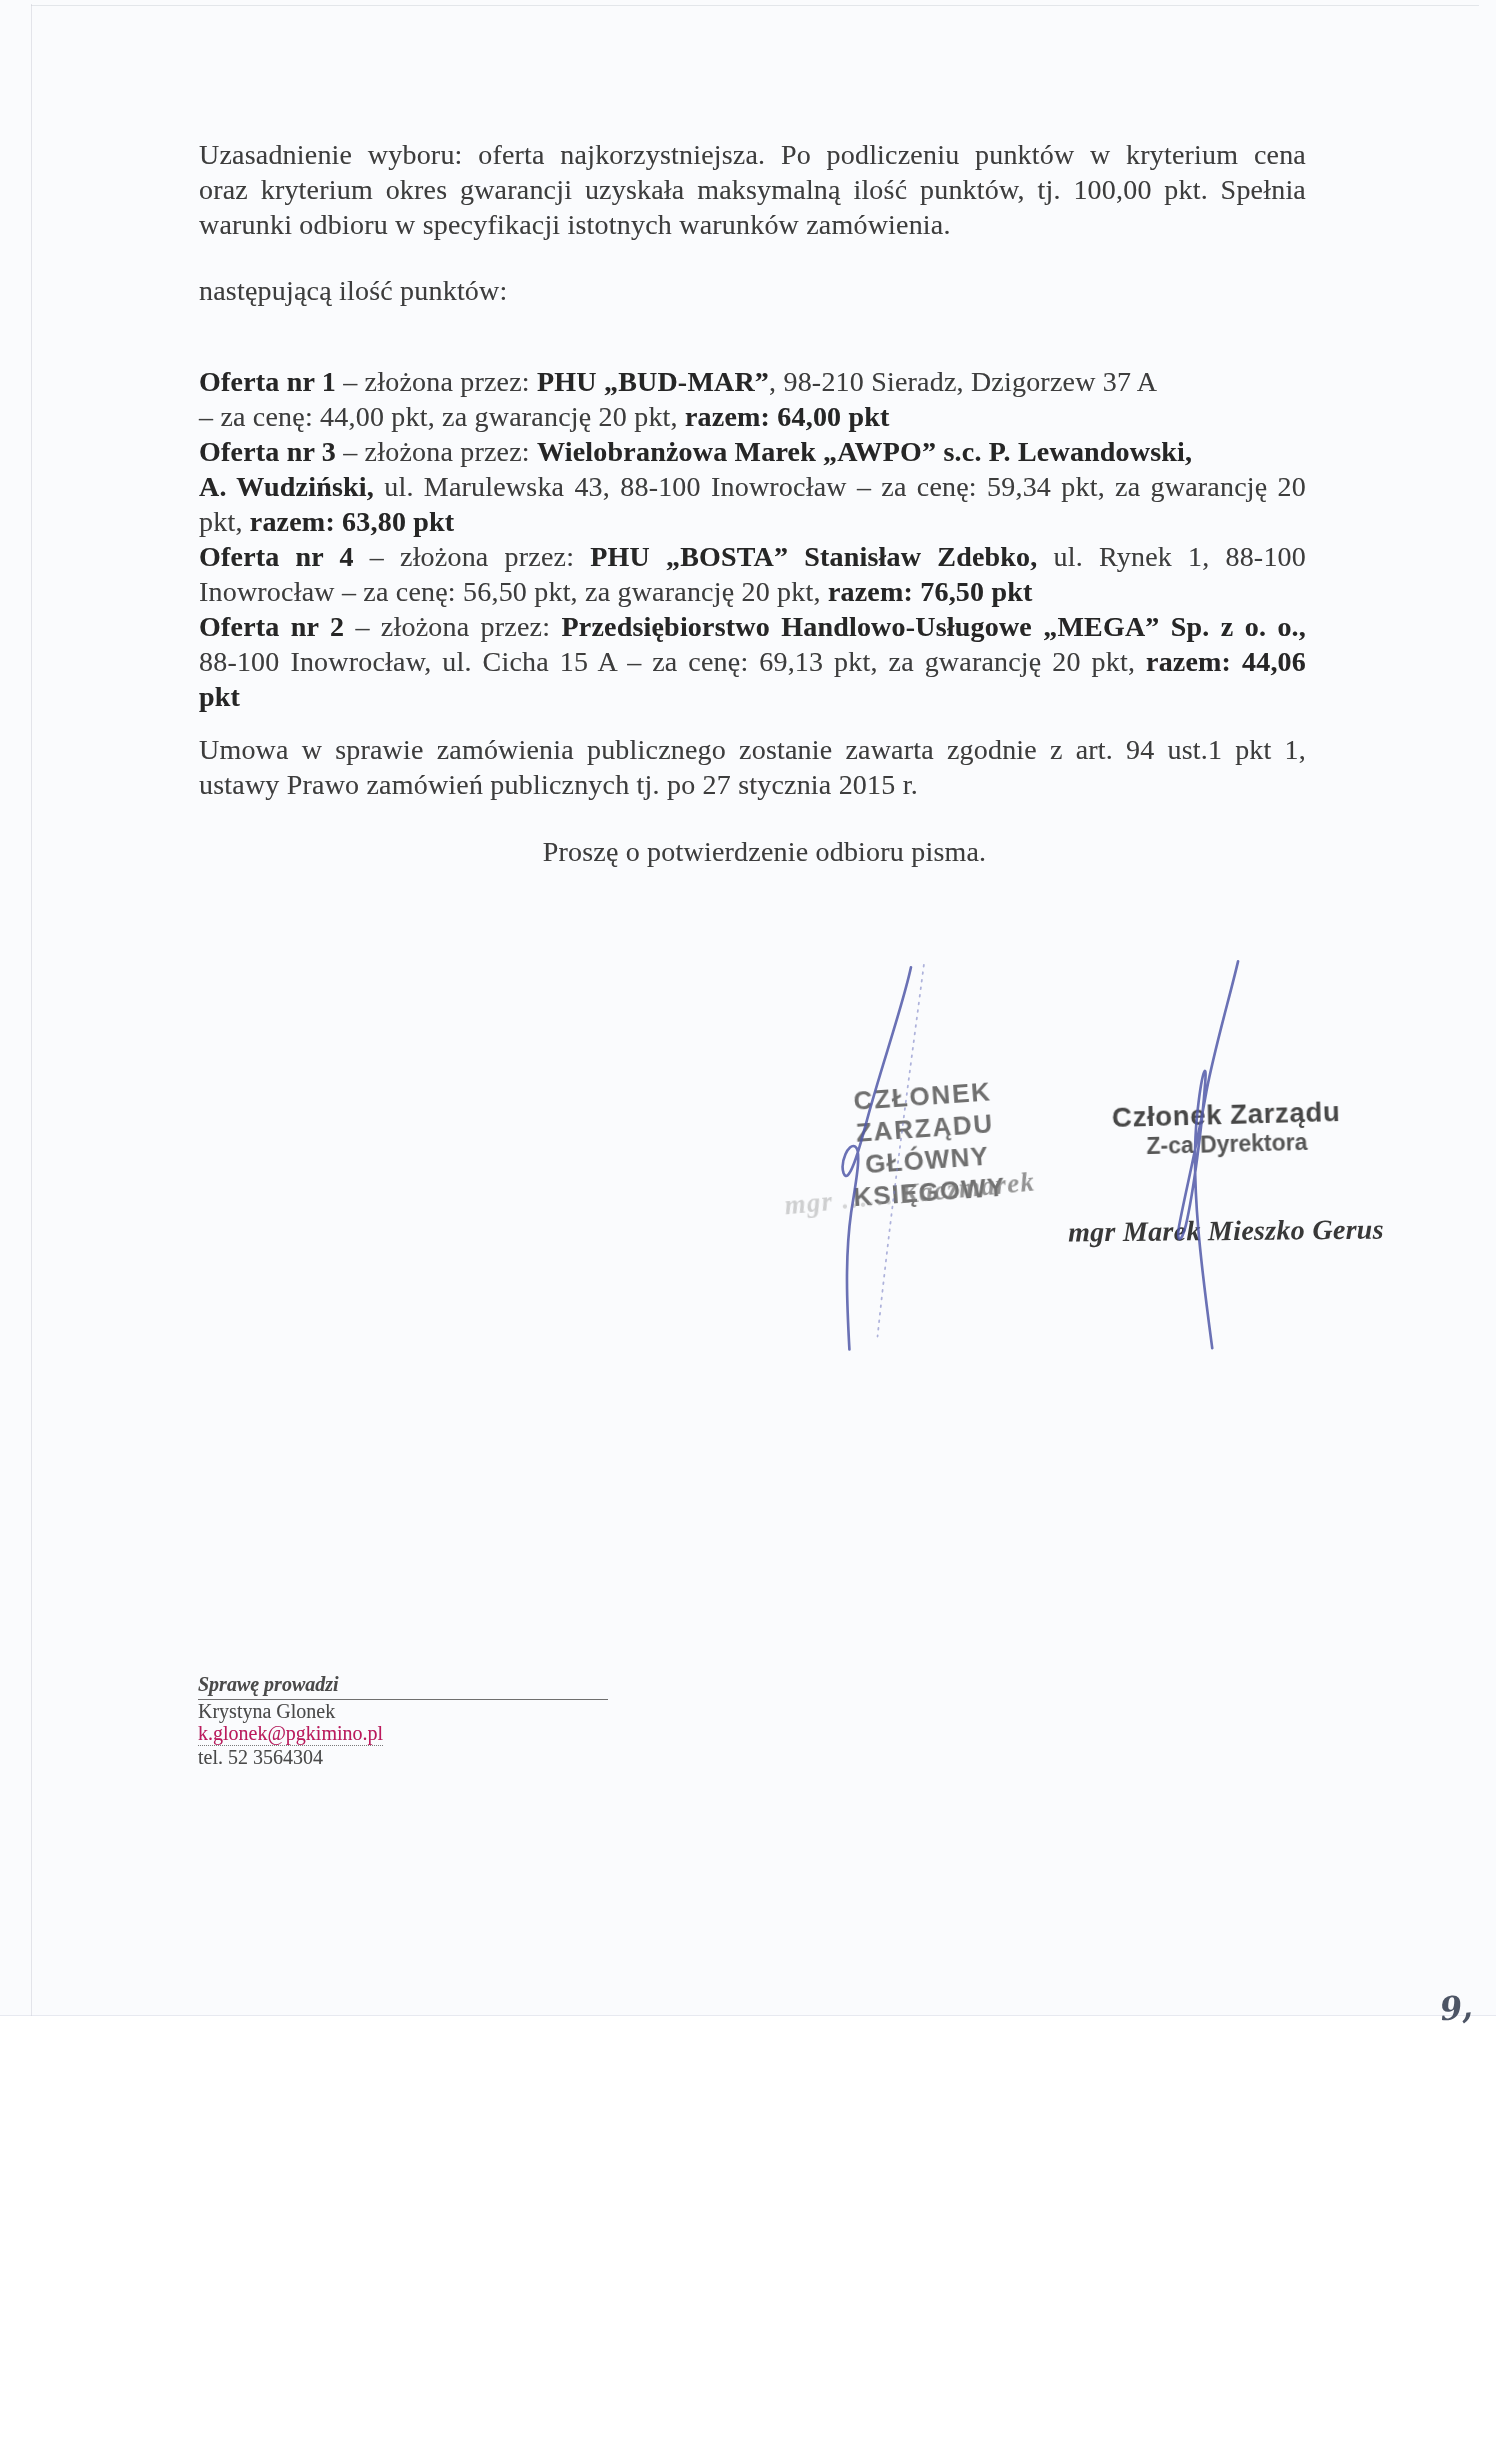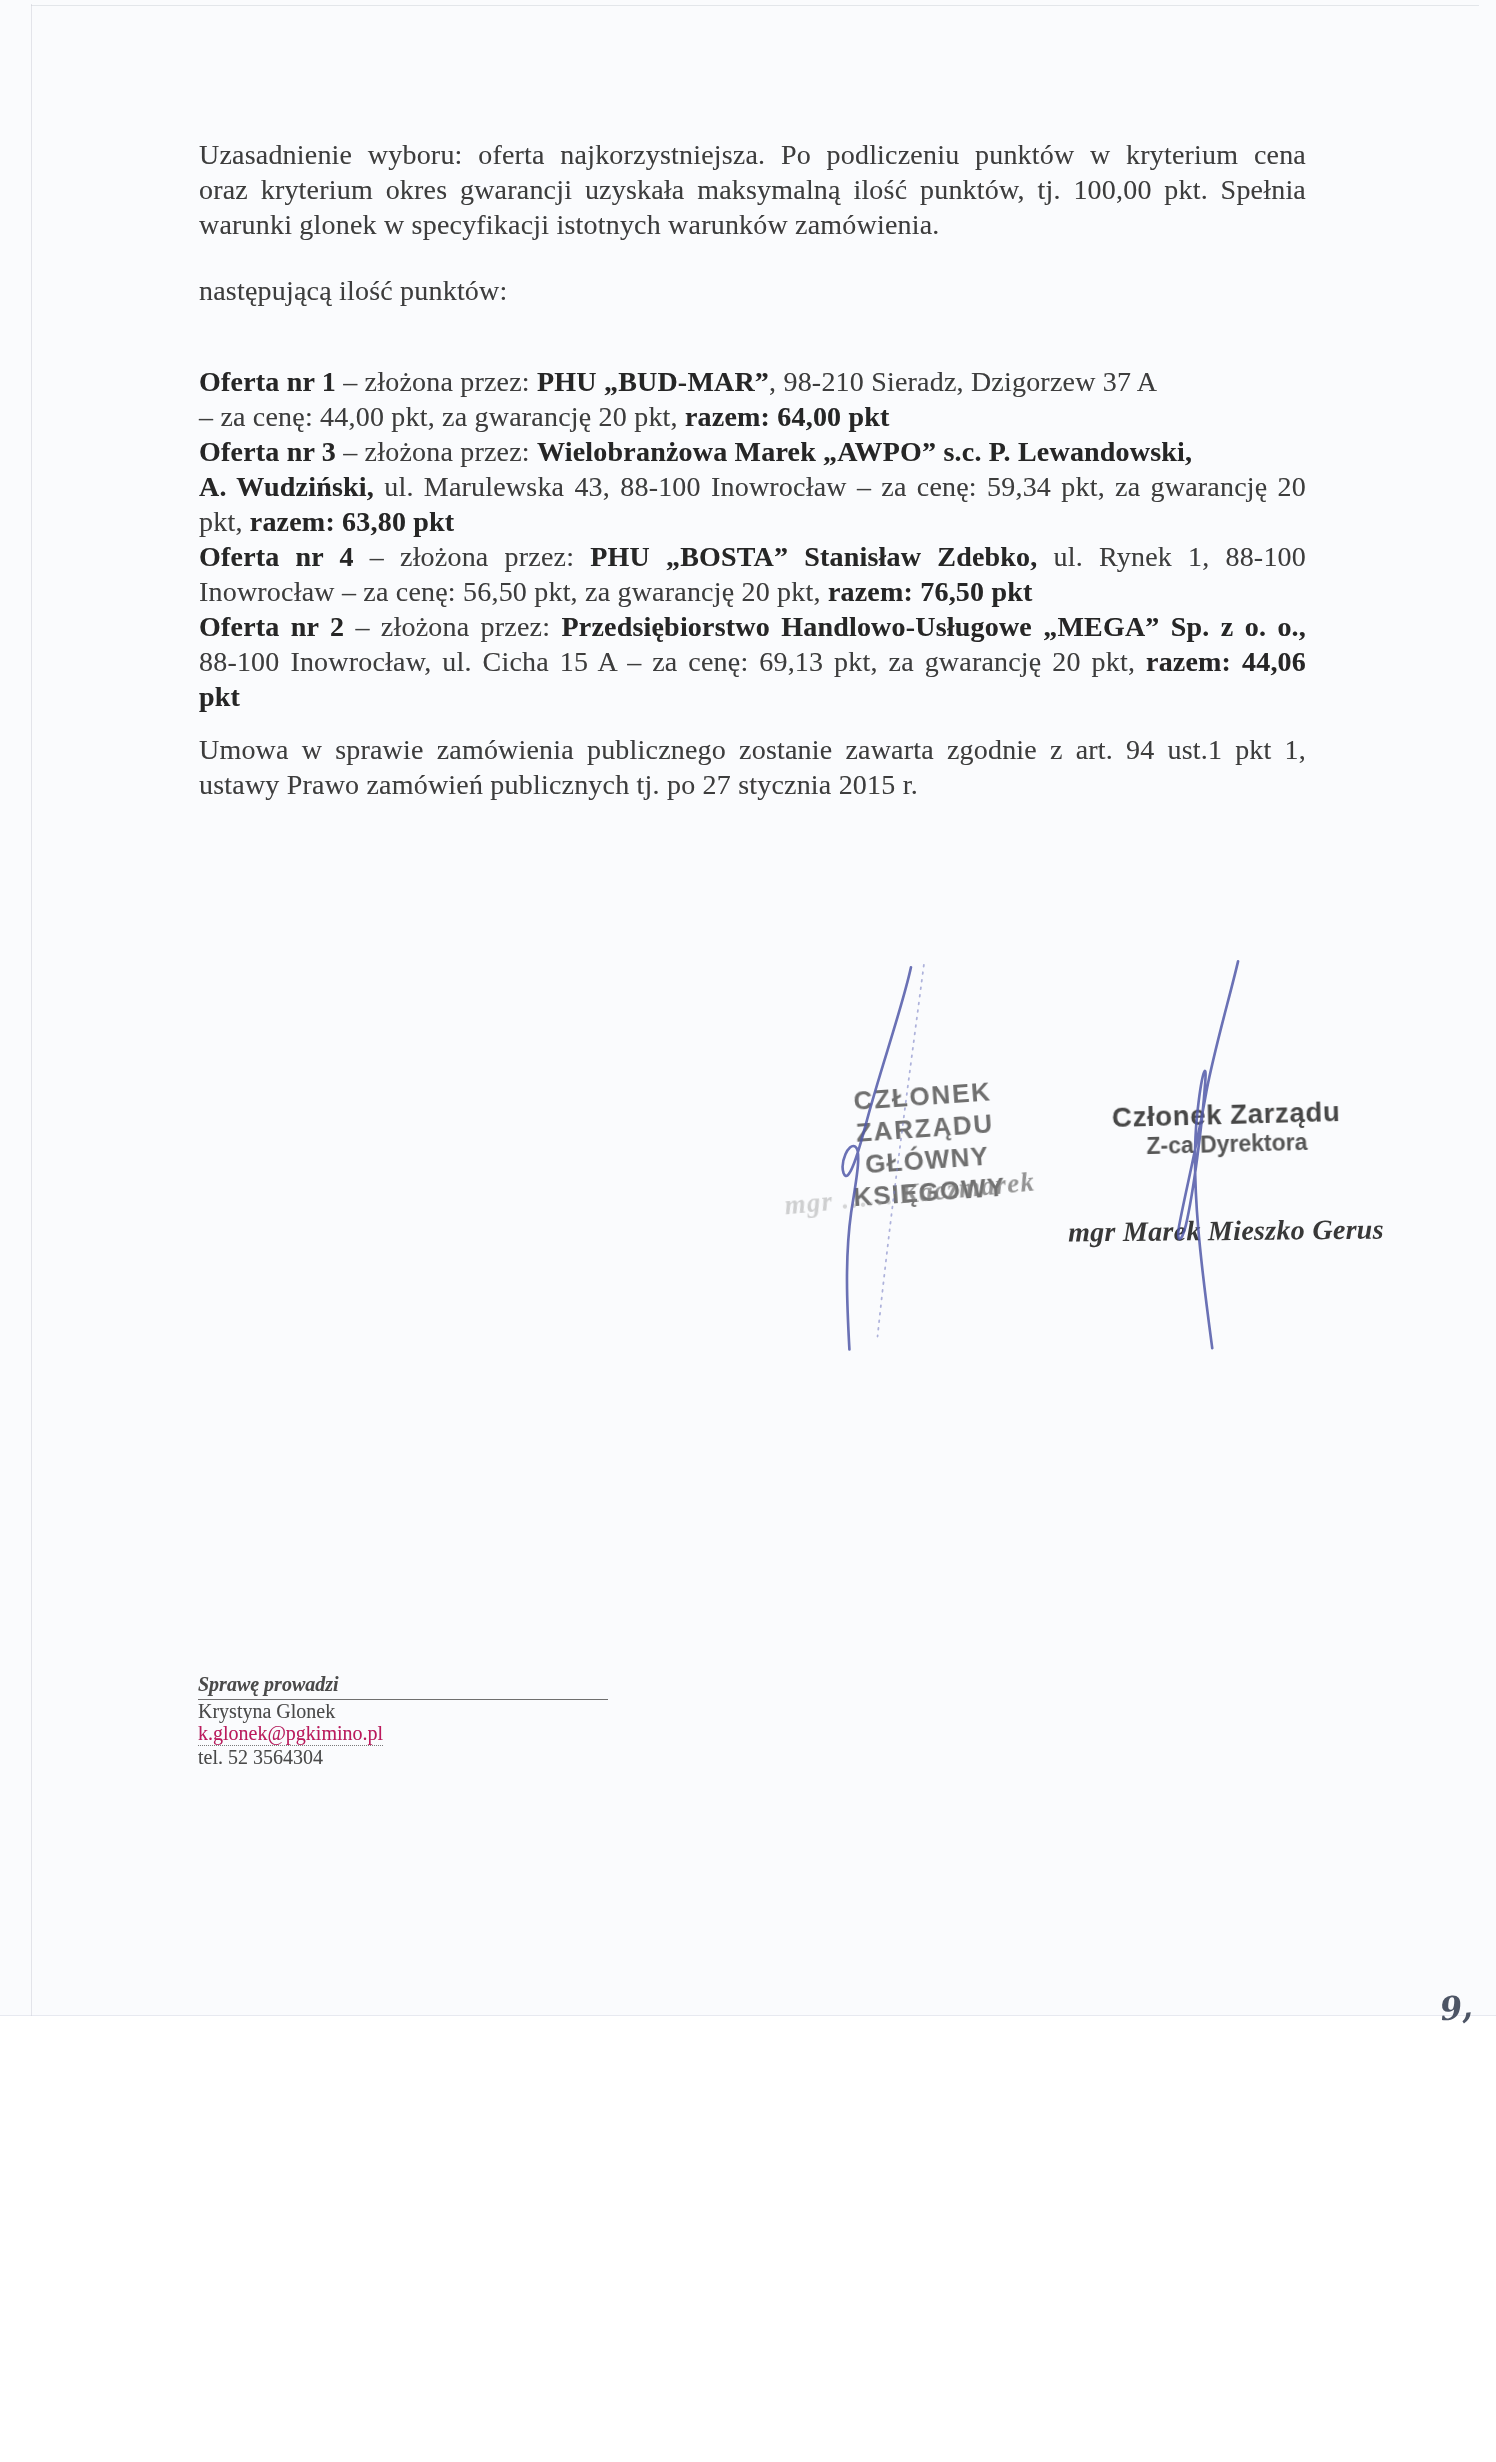--- a/index.html
+++ b/index.html
@@ -66,41 +66,42 @@
 <div class="page">
 
   <div class="scan-tint"></div>
   <div class="scan-line-bottom"></div>
   <div class="scan-edge-v"></div>
   <div class="scan-edge-h"></div>
 
   <div class="textblock" id="para1">
       <div class="tline just"><span>Uzasadnienie wyboru: oferta najkorzystniejsza. Po podliczeniu punktów w kryterium cena</span></div>
       <div class="tline just"><span>oraz kryterium okres gwarancji uzyskała maksymalną ilość punktów, tj. 100,00 pkt. Spełnia</span></div>
-      <div class="tline"><span>warunki glonek w specyfikacji istotnych warunków zamówienia.</span></div>
+      <div class="tline"><span>warunki odbioru w specyfikacji istotnych warunków zamówienia.</span></div>
     </div>
   <div class="textblock" id="para2">
       <div class="tline"><span>następującą ilość punktów:</span></div>
     </div>
   <div class="textblock" id="offers">
       <div class="tline"><span class="b">Oferta nr 1</span><span> – złożona przez: </span><span class="b">PHU „BUD-MAR”</span><span>, 98-210 Sieradz, Dzigorzew 37 A</span></div>
       <div class="tline"><span>– za cenę: 44,00 pkt, za gwarancję 20 pkt, </span><span class="b">razem: 64,00 pkt</span></div>
       <div class="tline"><span class="b">Oferta nr 3</span><span> – złożona przez: </span><span class="b">Wielobranżowa Marek „AWPO” s.c. P. Lewandowski,</span></div>
       <div class="tline just"><span class="b">A. Wudziński,</span><span> ul. Marulewska 43, 88-100 Inowrocław – za cenę: 59,34 pkt, za gwarancję 20</span></div>
       <div class="tline"><span>pkt, </span><span class="b">razem: 63,80 pkt</span></div>
       <div class="tline just"><span class="b">Oferta nr 4</span><span> – złożona przez: </span><span class="b">PHU „BOSTA” Stanisław Zdebko,</span><span> ul. Rynek 1, 88-100</span></div>
       <div class="tline"><span>Inowrocław – za cenę: 56,50 pkt, za gwarancję 20 pkt, </span><span class="b">razem: 76,50 pkt</span></div>
       <div class="tline just"><span class="b">Oferta nr 2</span><span> – złożona przez: </span><span class="b">Przedsiębiorstwo Handlowo-Usługowe „MEGA” Sp. z o. o.,</span></div>
       <div class="tline just"><span>88-100 Inowrocław, ul. Cicha 15 A – za cenę: 69,13 pkt, za gwarancję 20 pkt, </span><span class="b">razem: 44,06</span></div>
       <div class="tline"><span class="b">pkt</span></div>
     </div>
   <div class="textblock" id="umowa">
       <div class="tline just"><span>Umowa w sprawie zamówienia publicznego zostanie zawarta zgodnie z art. 94 ust.1 pkt 1,</span></div>
       <div class="tline"><span>ustawy Prawo zamówień publicznych tj. po 27 stycznia 2015 r.</span></div>
     </div>
+  <div class="textblock" id="prosze">Proszę o potwierdzenie odbioru pisma.</div>
 
   <div class="stamp-left">
     <div class="l1">CZŁONEK ZARZĄDU</div>
     <div class="l2">GŁÓWNY KSIĘGOWY</div>
   </div>
   <div class="kaczmarek">
     <span class="vfaint">mgr</span>
     <span class="mid">……</span>
     <span class="name">Kaczmarek</span>
   </div>

